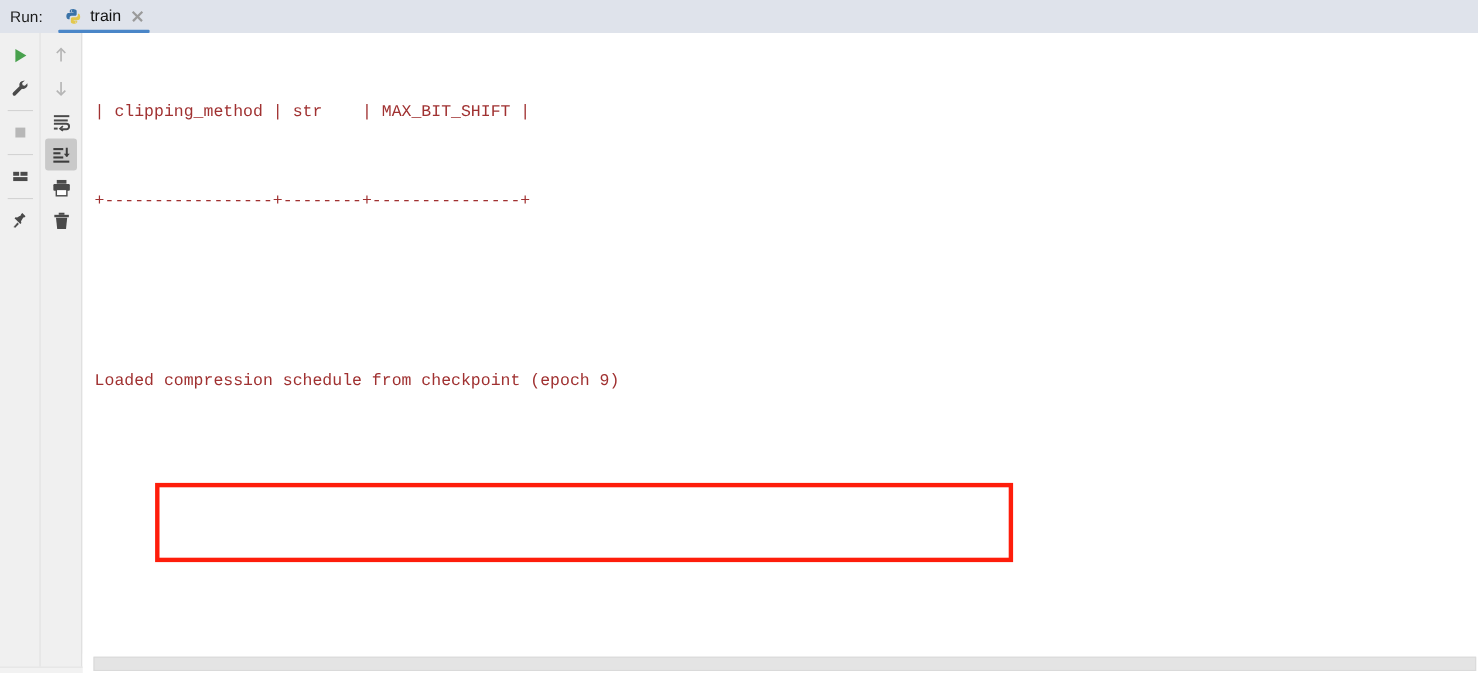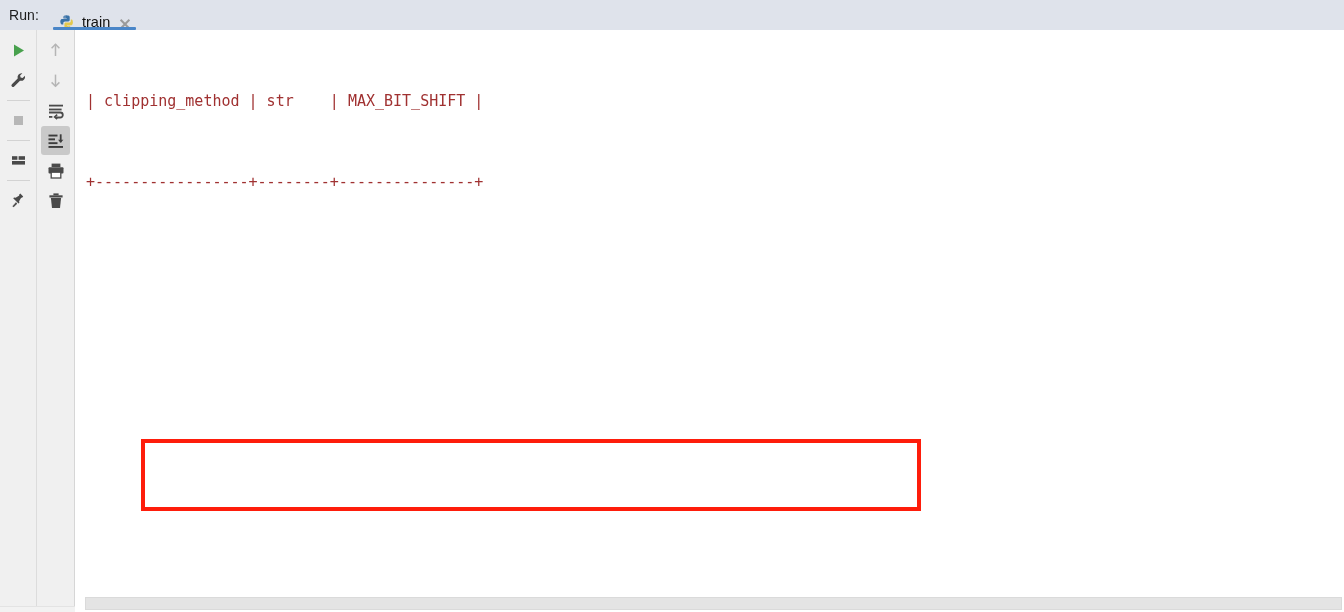--- a/index.html
+++ b/index.html
@@ -27,21 +27,21 @@
   .run-label {
     font-size: 14px;
     color: #1c1c1c;
     padding-left: 9px;
     padding-right: 10px;
     letter-spacing: 0.1px;
     white-space: nowrap;
   }
   .tab {
     position: relative;
-    display: flex; align-items: flex-end;
+    display: flex; align-items: center;
     height: 30px;
     padding: 0 9px 0 10px;
     gap: 7px;
     cursor: default;
   }
   .tab.active::after {
     content: "";
     position: absolute;
     left: 4px; right: 4px; bottom: 0;
     height: 3px;
@@ -115,21 +115,21 @@
     position: absolute;
     top: 0; left: 0;
     padding: 3px 0 0 11px;
     font-family: "DejaVu Sans Mono", "Liberation Mono", monospace;
     font-size: 15px;
     line-height: 27.3px;
     color: #a03131;
     white-space: pre;
     letter-spacing: 0px;
   }
-  .cline { height: 27.3px; }
+  .cline { height: 27.3px; font-family: Liberation Mono, monospace; }
 
   
   .red-box {
     position: absolute;
     left: 66px;
     top: 409px;
     width: 780px;
     height: 72px;
     border: 4px solid #fe1d0b;
     pointer-events: none;
@@ -285,20 +285,21 @@
         </svg>
       </div>
     </div>
 
     <div class="console-wrap">
 
       <div class="console-text">
         <div class="cline">| clipping_method | str    | MAX_BIT_SHIFT |</div>
         <div class="cline">+-----------------+--------+---------------+</div>
         <div class="cline"></div>
+        <div class="cline">Loaded compression schedule from checkpoint (epoch 9)</div>
         
         
         
         
         
         
         
         
         
         

